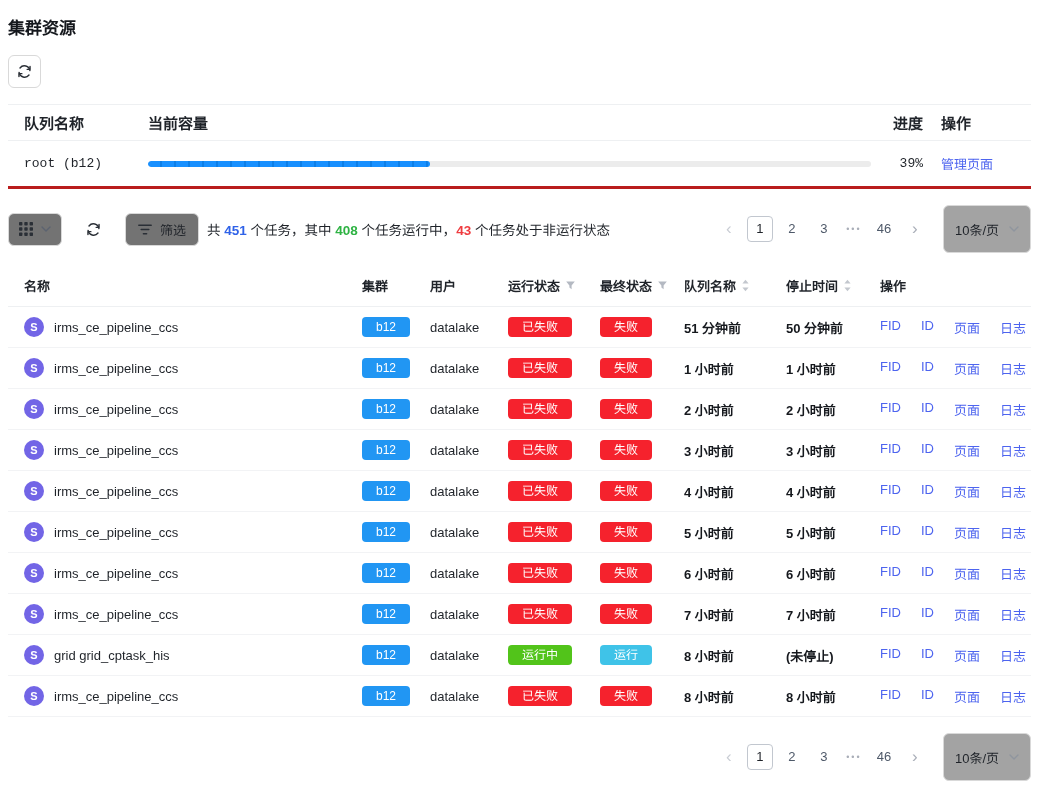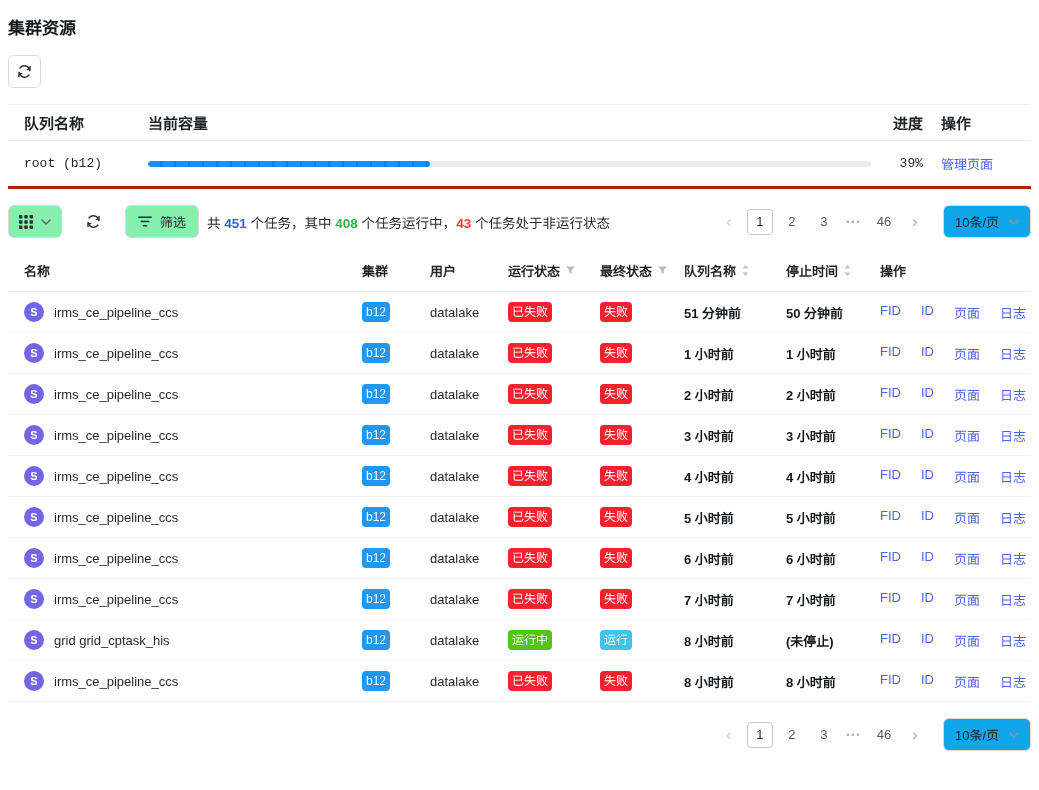--- a/index.html
+++ b/index.html
@@ -13,21 +13,21 @@
 
   .section-title { font-size: 17px; font-weight: 700; color: #15181d; margin: 0; }
 
   
   .icon-btn {
     width: 33px; height: 33px; border: 1px solid #d9d9d9; border-radius: 6px;
     background: #fff; display: inline-flex; align-items: center; justify-content: center;
     cursor: pointer; padding: 0;
   }
   .btn {
-    height: 33px; border: 1px solid #d9d9d9; border-radius: 6px; background: #86efac;
+    height: 33px; border: 1px solid #d9d9d9; border-radius: 6px; background: #737373;
     display: inline-flex; align-items: center; gap: 8px; padding: 0 12px;
     font-size: 13px; color: #1f2329; cursor: pointer;
     font-family: inherit;
   }
   .plain-icon-btn {
     border: none; background: none; padding: 0 4px; cursor: pointer;
     display: inline-flex; align-items: center;
   }
 
   
@@ -69,21 +69,21 @@
     color: #c9cdd4; cursor: pointer; user-select: none;
   }
   .pg-arrow.next { color: #a9aeb8; }
   .pg-item {
     min-width: 26px; height: 26px; line-height: 26px; text-align: center;
     color: #4e5969; font-size: 13px; border-radius: 4px; cursor: pointer; padding: 0 3px;
   }
   .pg-item.active { border: 1px solid #c2c7cf; line-height: 24px; color: #1f2329; background: #fff; }
   .pg-ellipsis { color: #a9aeb8; font-size: 9px; letter-spacing: 2px; width: 22px; text-align: center; }
   .select {
-    height: 33px; border: 1px solid #d9d9d9; border-radius: 6px; background: #0ea5e9;
+    height: 48px; border: 1px solid #d9d9d9; border-radius: 6px; background: #a3a3a3;
     display: inline-flex; align-items: center; gap: 10px; padding: 0 11px; margin-left: 10px;
     font-size: 13px; color: #1f2329; cursor: pointer;
   }
 
   
   .task-header, .trow {
     display: grid;
     grid-template-columns: 346px 68px 78px 92px 84px 102px 94px 1fr;
     align-items: center;
   }
@@ -98,21 +98,21 @@
 
   .trow { height: 41px; border-bottom: 1px solid #f2f3f5; font-size: 13px; }
   .cell { padding-left: 8px; }
   .name-cell { padding-left: 16px; display: flex; align-items: center; gap: 10px; }
   .avatar {
     width: 20px; height: 20px; border-radius: 50%; background: var(--avatar-purple);
     color: #fff; font-size: 11px; font-weight: 600; flex: 0 0 20px;
     display: inline-flex; align-items: center; justify-content: center;
   }
   .tag {
-    display: inline-block; padding: 2px 4px; border-radius: 4px;
+    display: inline-block; padding: 2px 14px; border-radius: 4px;
     color: #fff; font-size: 12px; line-height: 16px; white-space: nowrap;
   }
   .cluster-tag { background: var(--cluster-blue); }
   .status-tag[data-status="error"] { background: var(--red-badge); }
   .status-tag[data-status="success"] { background: var(--green-badge); }
   .status-tag[data-status="processing"] { background: var(--cyan-badge); }
   .time-cell { font-weight: 600; color: #15181d; }
   .actions-cell { display: flex; gap: 20px; }
 
   .bottom-bar { display: flex; align-items: center; margin-top: 16px; }

